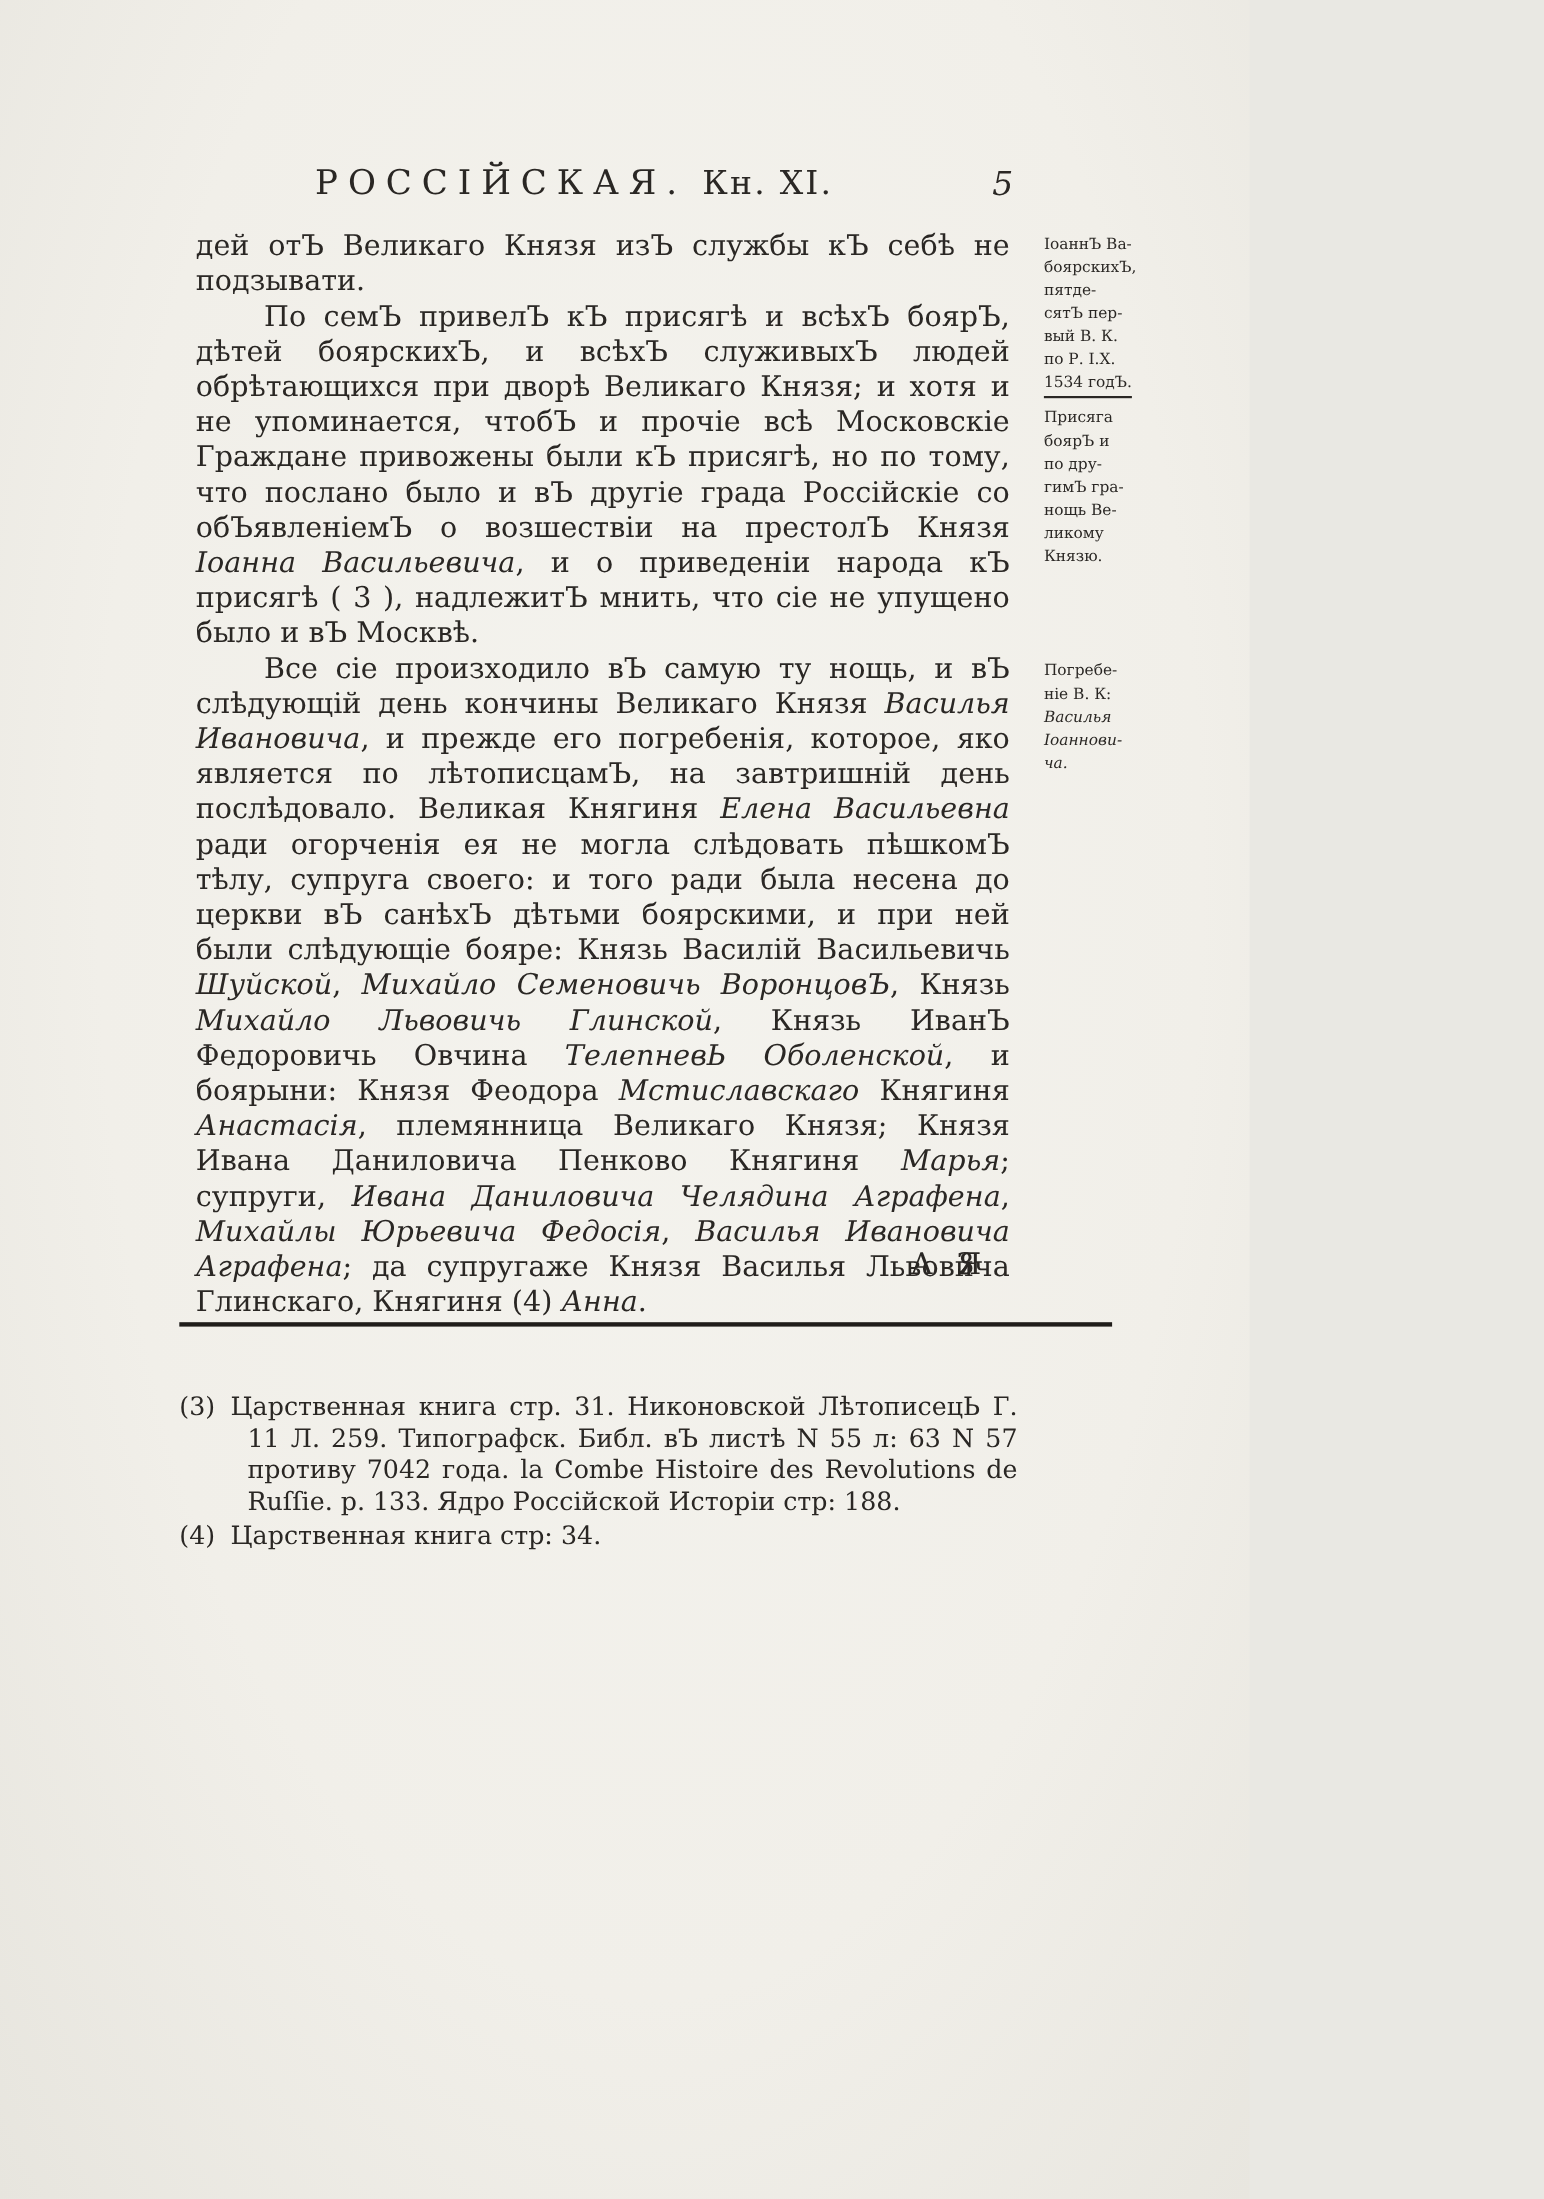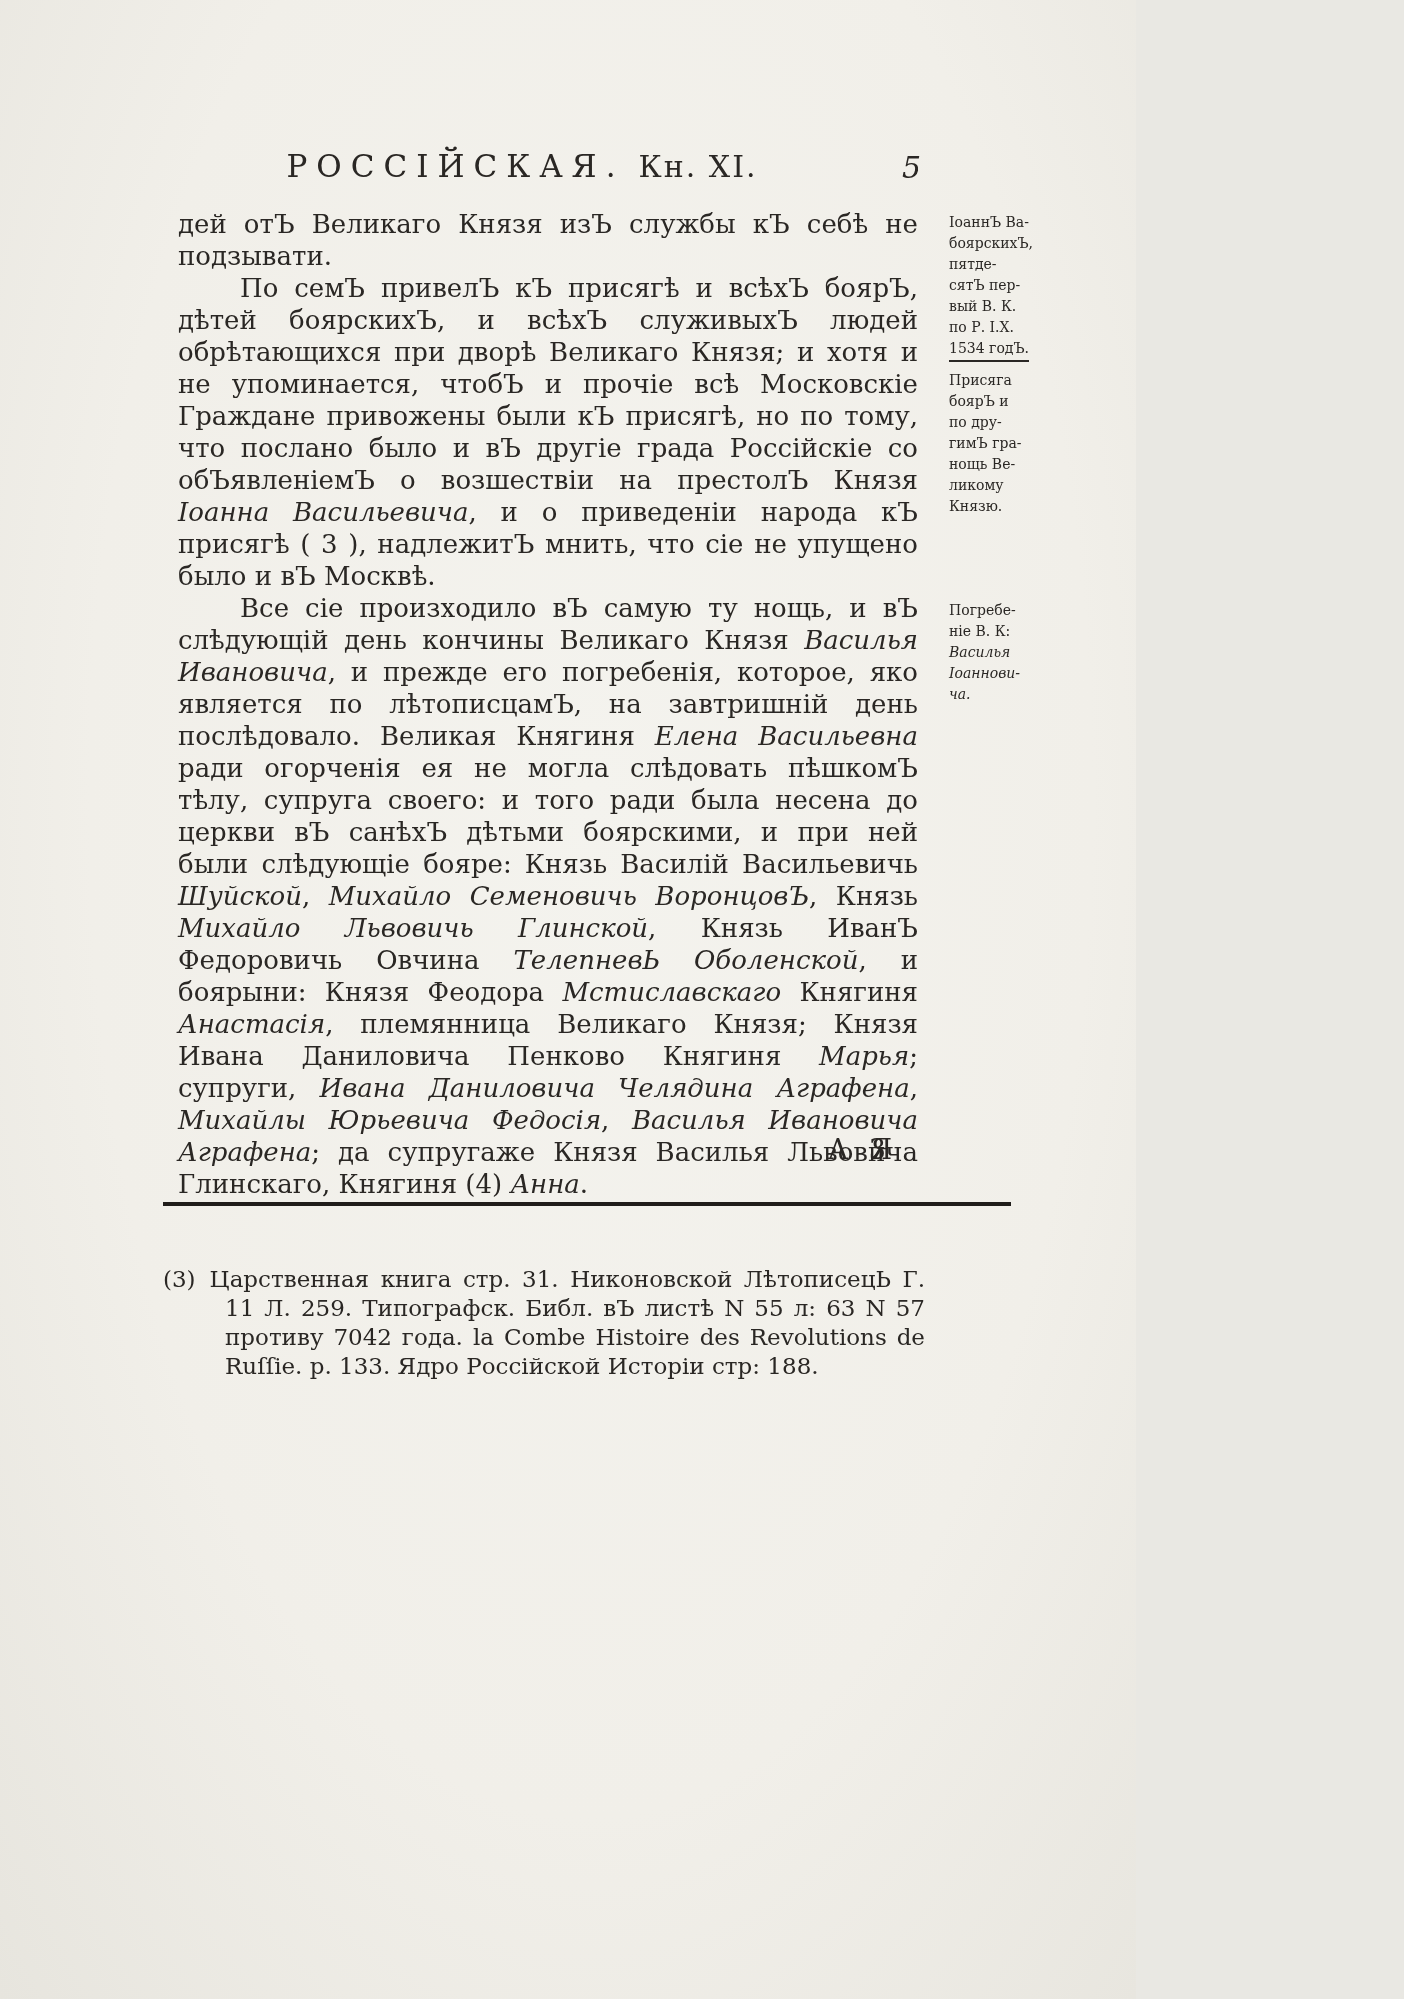--- a/index.html
+++ b/index.html
@@ -77,15 +77,16 @@
 
   <div class="signature">
     <span class="sig-mark">А 3</span>
     <span class="catchword">Я</span>
   </div>
 
   <div class="rule"></div>
 
   <div class="footnotes">
       <div class="footnote"><span class="fn-label">(3)</span>Царственная книга стр. 31. Никоновской ЛѣтописецЬ Г. 11 Л. 259. Типографск. Библ. вЪ листѣ N 55 л: 63 N 57 противу 7042 года. la Combe Histoire des Revolutions de Ruſſie. p. 133. Ядро Россійской Исторіи стр: 188.</div>
+      <div class="footnote"><span class="fn-label">(4)</span>Царственная книга стр: 34.</div>
     </div>
 
 </div>
 
 </body></html>

